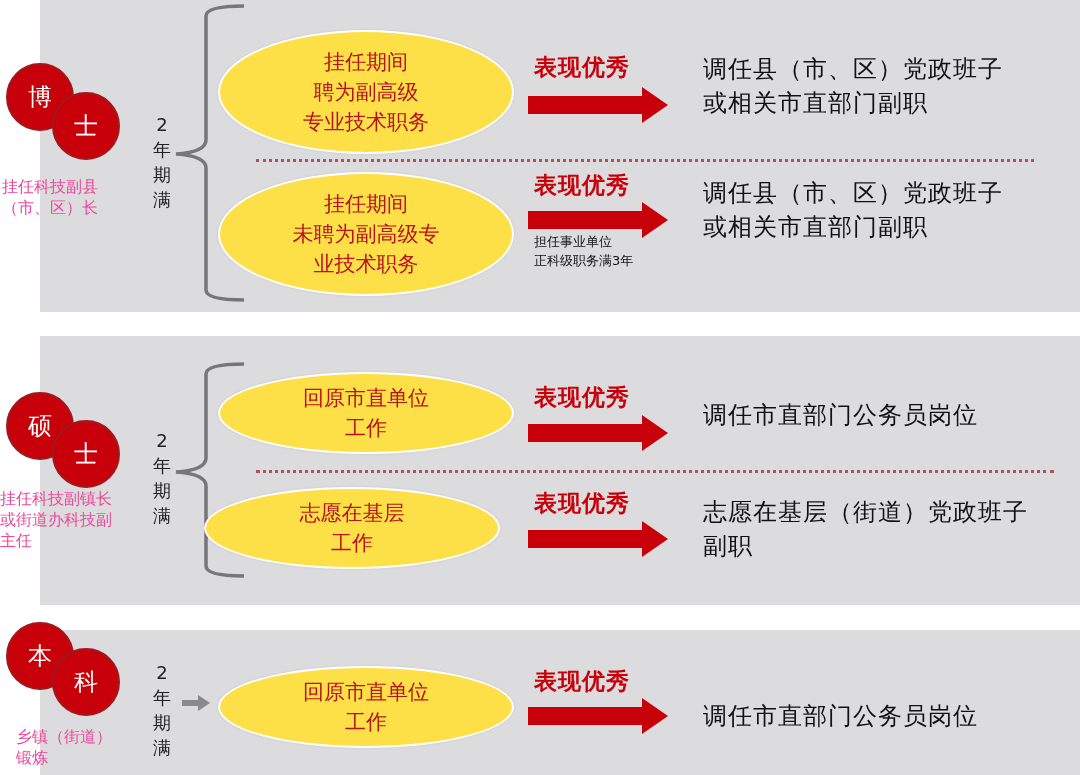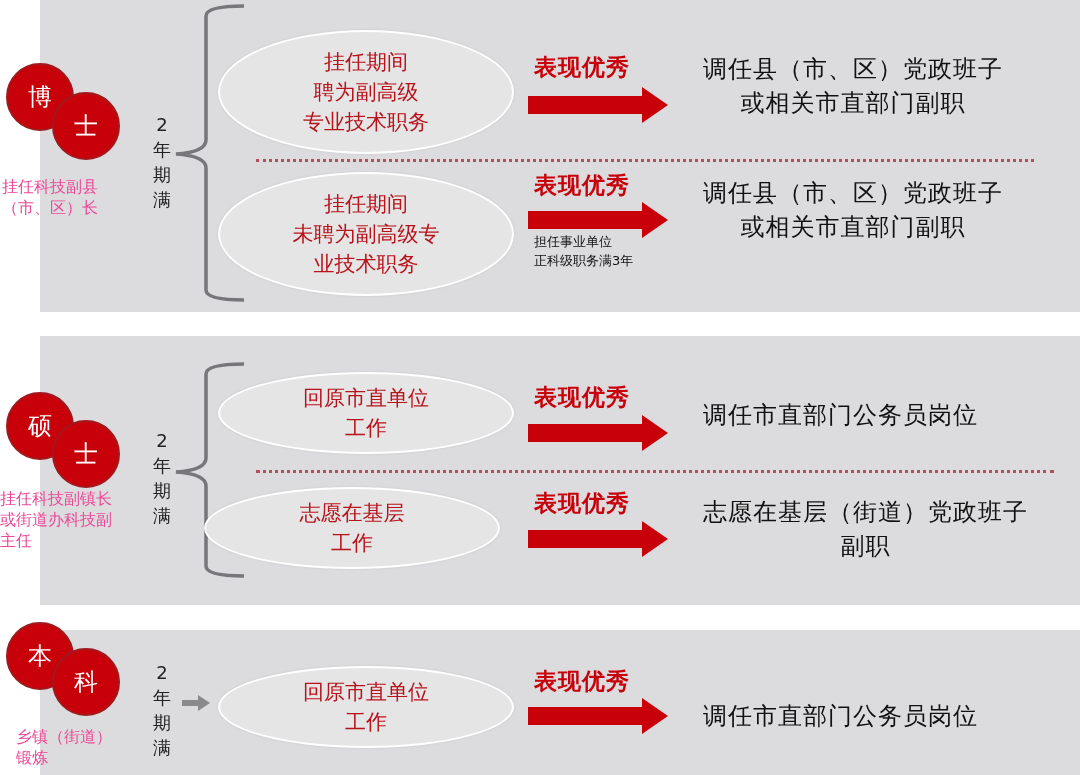--- a/index.html
+++ b/index.html
@@ -7,28 +7,28 @@
          font-family:"DejaVu Sans","Liberation Sans",sans-serif; }
   .panel { position:absolute; left:40px; width:1040px; background:#dcdbdd; }
   .badge { position:absolute; width:68px; height:68px; border-radius:50%;
            background:#c8000a; border:2px solid #9e1a1e; box-sizing:border-box;
            color:#ffffff; font-size:24px; display:flex; align-items:center; justify-content:center; }
   .badge.b2 { z-index:2; }
   .badge.b1 { z-index:1; }
   .caption { position:absolute; color:#ec4899; font-size:16px; line-height:21px; text-align:left; }
   .period { position:absolute; width:20px; color:#222; font-size:18px; line-height:25px; text-align:center; }
   .brace { position:absolute; }
-  .ellipse { position:absolute; border-radius:50%; background:#e5e5e5; border:2px solid #ffffff;
+  .ellipse { position:absolute; border-radius:50%; background:#fde047; border:2px solid #ffffff;
              box-shadow:0 0 3px rgba(0,0,0,0.08); box-sizing:border-box;
              color:#b8121b; font-size:21px; line-height:30px; text-align:center;
              display:flex; align-items:center; justify-content:center; flex-direction:column; }
   .perf { position:absolute; color:#c8000a; font-size:23px; font-weight:bold; letter-spacing:1px; }
   .arrow { position:absolute; width:140px; height:36px; }
   .note { position:absolute; color:#111; font-size:13px; line-height:19px; }
-  .result { position:absolute; color:#111; font-size:24px; line-height:34px; letter-spacing:1px;text-align:center; }
+  .result { position:absolute; color:#111; font-size:24px; line-height:34px; letter-spacing:1px; }
   .divider { position:absolute; height:0; border-top:3px dotted #b0505a; }
   .small-arrow { position:absolute; }
 </style>
 </head>
 <body>
 
 <div class="panel" style="top:0;height:312px;"></div>
 
 <div class="badge b1" style="left:6px;top:63px;">博</div>
 <div class="badge b2" style="left:52px;top:92px;">士</div>

